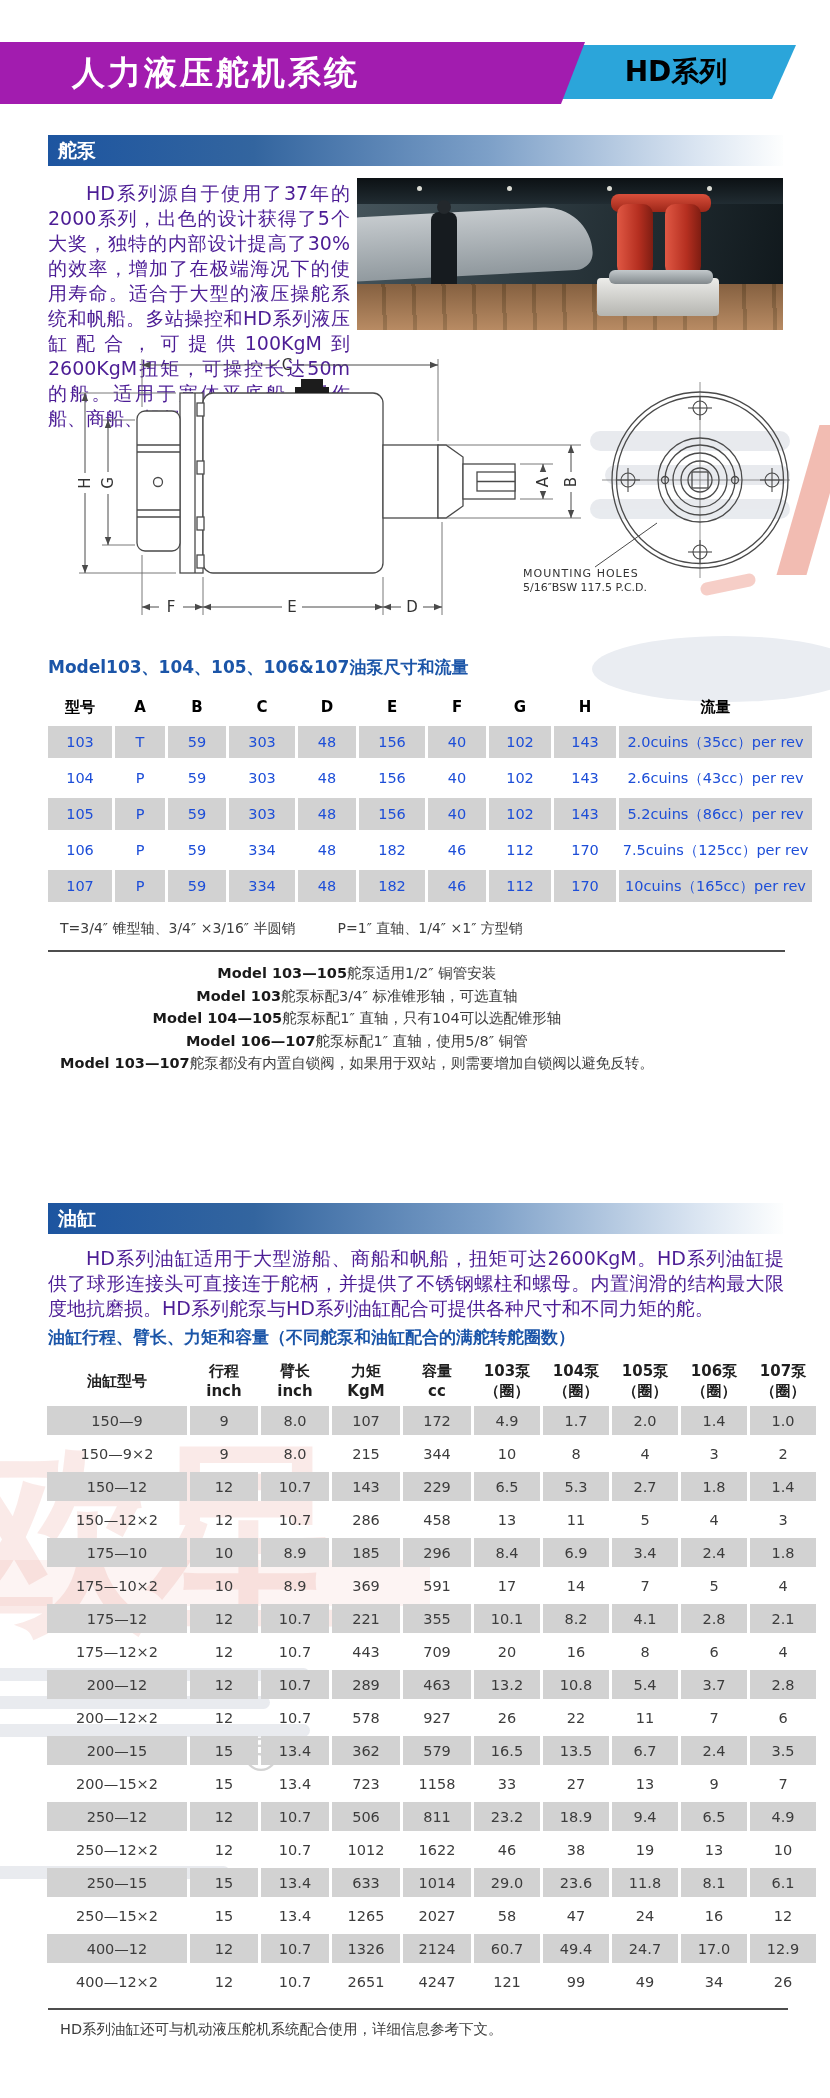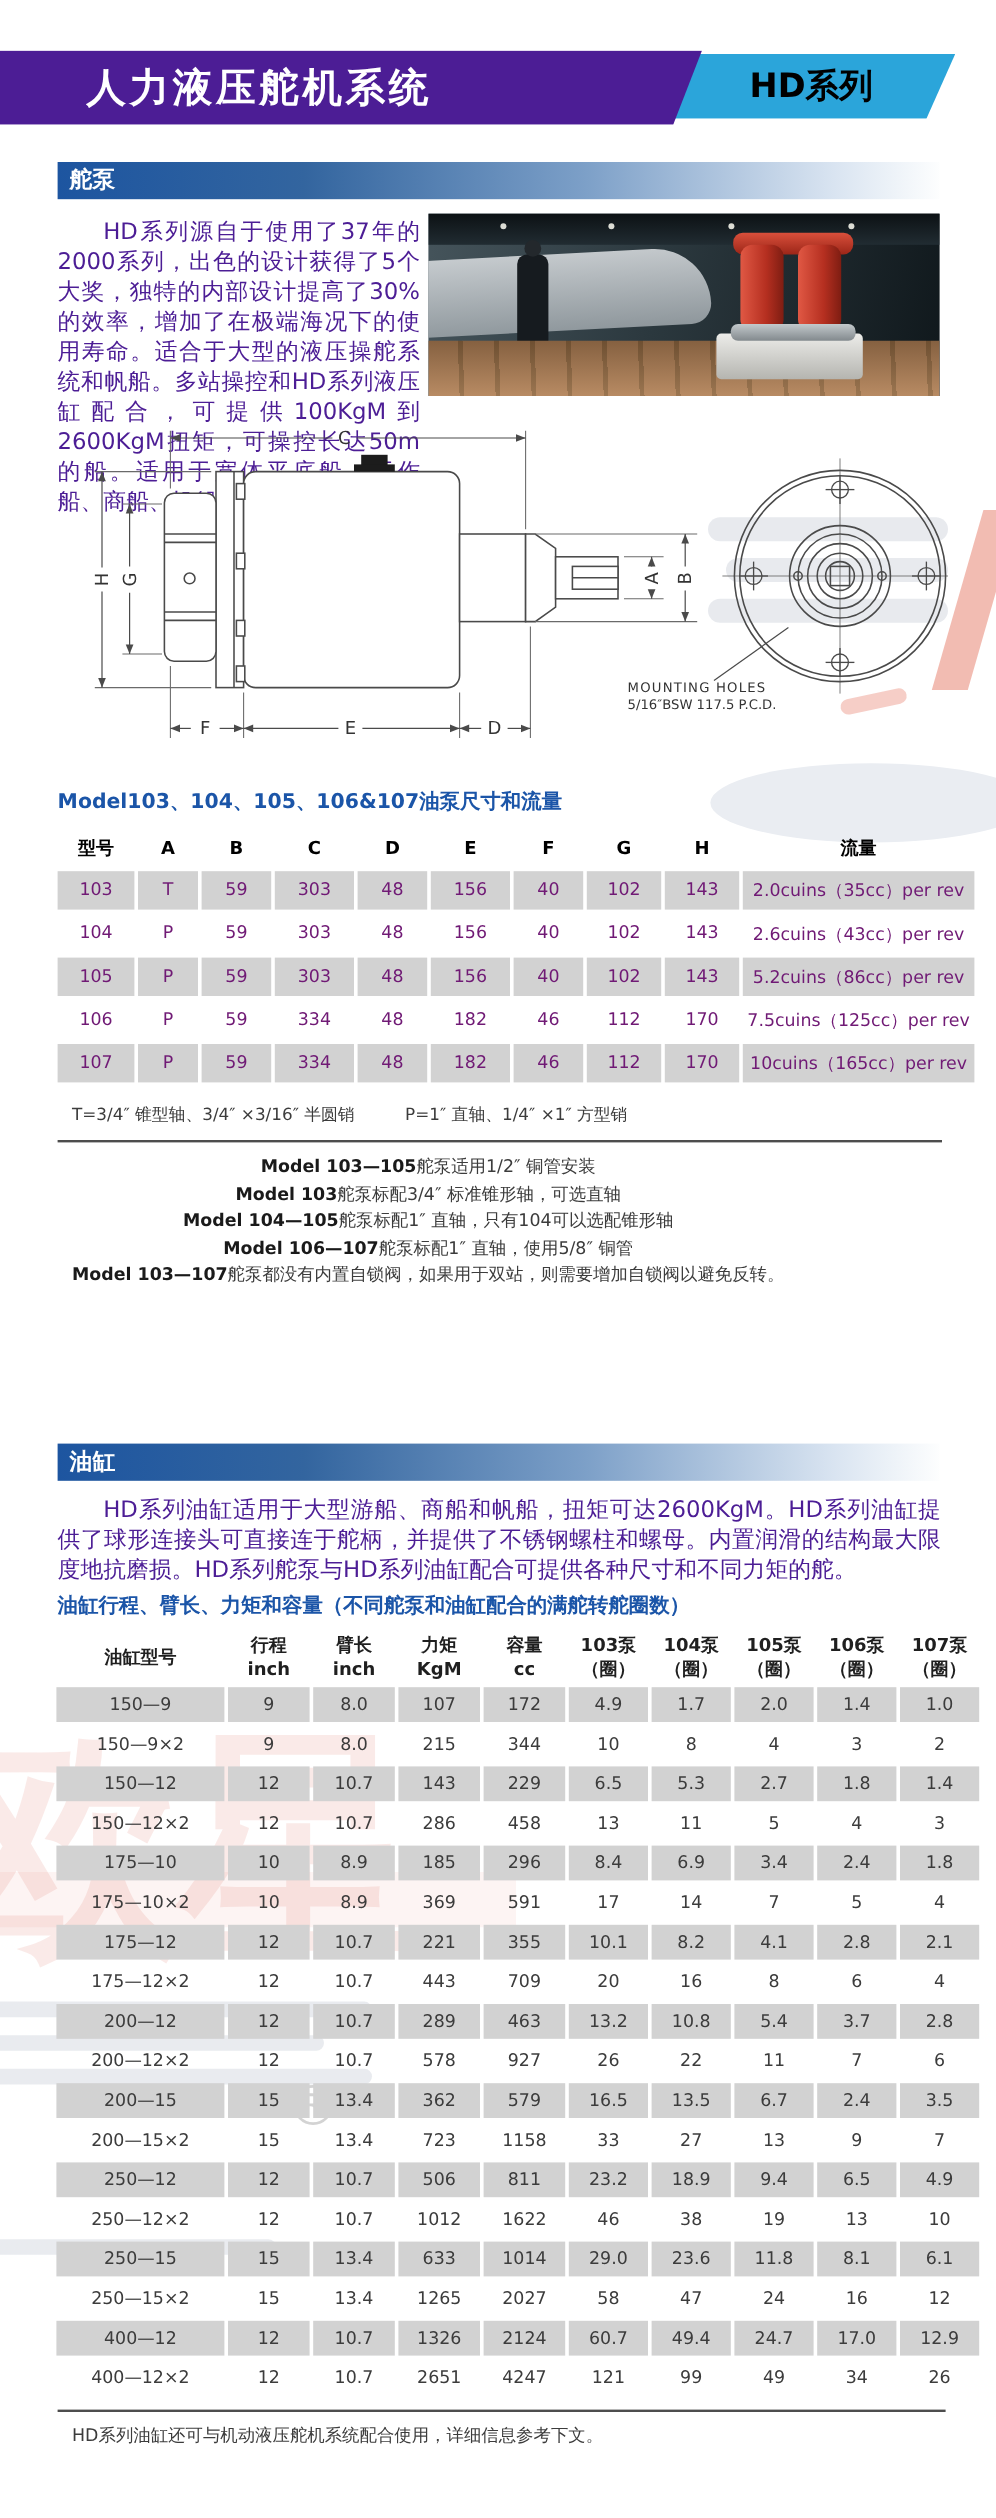--- a/index.html
+++ b/index.html
@@ -1,19 +1,19 @@
 <!DOCTYPE html>
 <html><head>
 <meta charset="utf-8">
 <style>
   html,body{margin:0;padding:0;background:#fff;}
   .page{position:relative;width:830px;height:2098px;background:#fff;overflow:hidden;
         font-family:"DejaVu Sans","Liberation Sans",sans-serif;color:#3c3c3c;}
   
-  .hdr-main{position:absolute;left:0;top:42px;width:585px;height:62px;background:#4c1d95;
+  .hdr-main{position:absolute;left:0;top:42px;width:585px;height:62px;background:#a21caf;
             clip-path:polygon(0 0,100% 0,calc(100% - 24px) 100%,0 100%);z-index:2;}
   .hdr-main span{display:block;padding-left:72px;line-height:62px;font-size:33px;font-weight:bold;
                  color:#fff;letter-spacing:3px;}
   .hdr-badge{position:absolute;left:556px;top:45px;width:240px;height:54px;background:#2ba5da;
              clip-path:polygon(24px 0,100% 0,calc(100% - 24px) 100%,0 100%);z-index:1;}
   .hdr-badge span{display:block;text-align:center;line-height:54px;font-size:28px;font-weight:bold;color:#000000;}
   
   .section-bar{position:absolute;left:48px;width:735px;height:31px;
                background:linear-gradient(90deg,#1d55a0 0%,#33659f 28%,#7da0c8 60%,#d9e4f1 88%,#fdfefe 100%);}
   .section-bar span{display:block;padding-left:10px;line-height:30px;font-size:19px;font-weight:bold;color:#fff;}
@@ -51,21 +51,21 @@
   .drawing text{font-family:"DejaVu Sans","Liberation Sans",sans-serif;}
   
   .tbl-title{position:absolute;margin:0;font-size:17px;font-weight:bold;color:#1b55a8;z-index:1;}
   .t1-title{left:48px;top:656px;}
   .t2-title{left:48px;top:1326px;}
   table{border-collapse:separate;border-spacing:3px 4px;table-layout:fixed;position:absolute;z-index:1;}
   th,td{text-align:center;padding:0;white-space:nowrap;overflow:hidden;}
   tr.shaded td{background:#d2d2d2;}
   .t1{left:45px;top:688px;width:740px;}
   .t1 th{height:30px;font-size:15px;font-weight:bold;color:#000000;}
-  .t1 td{height:32px;font-size:14.5px;color:#701a75;text-align:center;}
+  .t1 td{height:32px;font-size:14.5px;color:#1d4ed8;text-align:center;}
   .t2{left:44px;top:1356px;width:746px;}
   .t2 th{height:42px;font-size:15px;font-weight:bold;color:#1f1f1f;line-height:20px;vertical-align:middle;}
   .t2 td{height:29px;font-size:14.5px;color:#3c3c3c;}
   
   .tp-note{position:absolute;left:60px;top:920px;margin:0;font-size:14px;color:#3c3c3c;z-index:1;}
   .tp-note .sp{display:inline-block;width:42px;}
   .rule1{position:absolute;left:48px;top:950px;width:737px;border-top:2px solid #4d4d4d;z-index:1;}
   .model-notes{position:absolute;left:60px;top:962px;margin:0;padding:0;list-style:none;z-index:1;text-align:center;}
   .model-notes li{font-size:14.5px;line-height:22.5px;color:#3c3c3c;}
   .model-notes b{color:#1a1a1a;}

